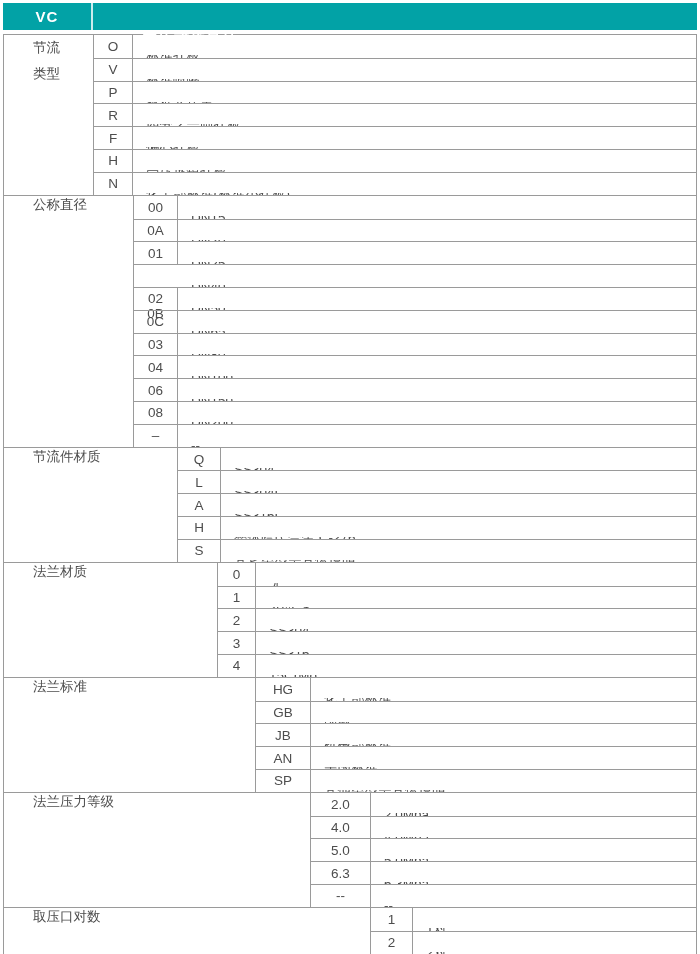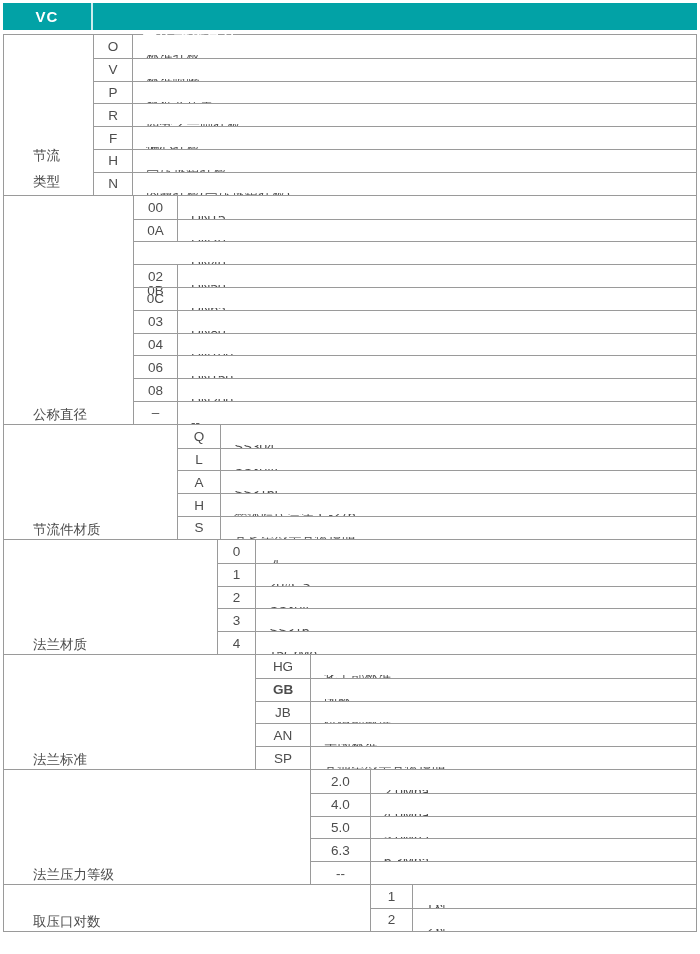--- a/index.html
+++ b/index.html
@@ -26,21 +26,21 @@
   }
   .header-title{
     display:flex;align-items:center;padding-left:49px;letter-spacing:1px;margin-top:36px;
   }
   .gap{height:4px;}
   .tbody{border:1px solid var(--border);}
   .section{display:flex;}
   .section + .section{border-top:1px solid var(--border);}
   .label-cell{
     box-sizing:border-box;border-right:1px solid var(--border);
-    display:flex;align-items:flex-end;padding-left:29px;
+    display:flex;align-items:flex-start;padding-left:29px;
     font-size:13.5px;flex-shrink:0;font-family:Liberation Serif, serif;
   }
   .label-cell .wrap{
     display:inline-block;width:2.3em;word-break:break-all;line-height:26px;
   }
   .rows{flex:1;display:flex;flex-direction:column;min-width:0;}
   .row{display:flex;height:22.82px;box-sizing:border-box;align-items:stretch;}
   .row + .row{border-top:1px solid var(--border);}
   .code-cell{
     box-sizing:border-box;border-right:1px solid var(--border);
@@ -86,38 +86,42 @@
           <div class="row">
             <div class="code-cell" style="width: 39px;">F</div>
             <div class="desc-cell">偏心孔板</div>
           </div>
           <div class="row">
             <div class="code-cell" style="width: 39px;">H</div>
             <div class="desc-cell">高压透镜孔板</div>
           </div>
           <div class="row">
             <div class="code-cell" style="width: 39px;">N</div>
-            <div class="desc-cell">内藏孔板(高压透镜孔板)</div>
+            <div class="desc-cell">化工部标准(标准小孔板)</div>
           </div>
         </div>
       </div>
       <div class="section">
         <div class="label-cell" style="width: 130px;">
           <span>公称直径</span>
         </div>
         <div class="rows">
           <div class="row">
             <div class="code-cell" style="width: 44px;">00</div>
             <div class="desc-cell">DN15</div>
           </div>
           <div class="row">
             <div class="code-cell" style="width: 44px;">0A</div>
             <div class="desc-cell">DN20</div>
           </div>
           <div class="row">
+            <div class="code-cell" style="width: 44px;">01</div>
+            <div class="desc-cell">DN25</div>
+          </div>
+          <div class="row">
             <div class="code-cell" style="width: 44px; margin-top: 48px;">0B</div>
             <div class="desc-cell">DN40</div>
           </div>
           <div class="row">
             <div class="code-cell" style="width: 44px; text-align: center;">02</div>
             <div class="desc-cell">DN50</div>
           </div>
           <div class="row">
             <div class="code-cell" style="width: 44px;">0C</div>
             <div class="desc-cell">DN65</div>
@@ -201,21 +205,21 @@
       <div class="section">
         <div class="label-cell" style="width: 252px;">
           <span>法兰标准</span>
         </div>
         <div class="rows">
           <div class="row">
             <div class="code-cell" style="width: 55px;">HG</div>
             <div class="desc-cell">化工部标准</div>
           </div>
           <div class="row">
-            <div class="code-cell" style="width: 55px; font-weight: bold;">GB</div>
+            <div class="code-cell" style="width: 55px;">GB</div>
             <div class="desc-cell">国标</div>
           </div>
           <div class="row">
             <div class="code-cell" style="width: 55px;">JB</div>
             <div class="desc-cell">机械部标准</div>
           </div>
           <div class="row">
             <div class="code-cell" style="width: 55px;">AN</div>
             <div class="desc-cell">美国标准</div>
           </div>

